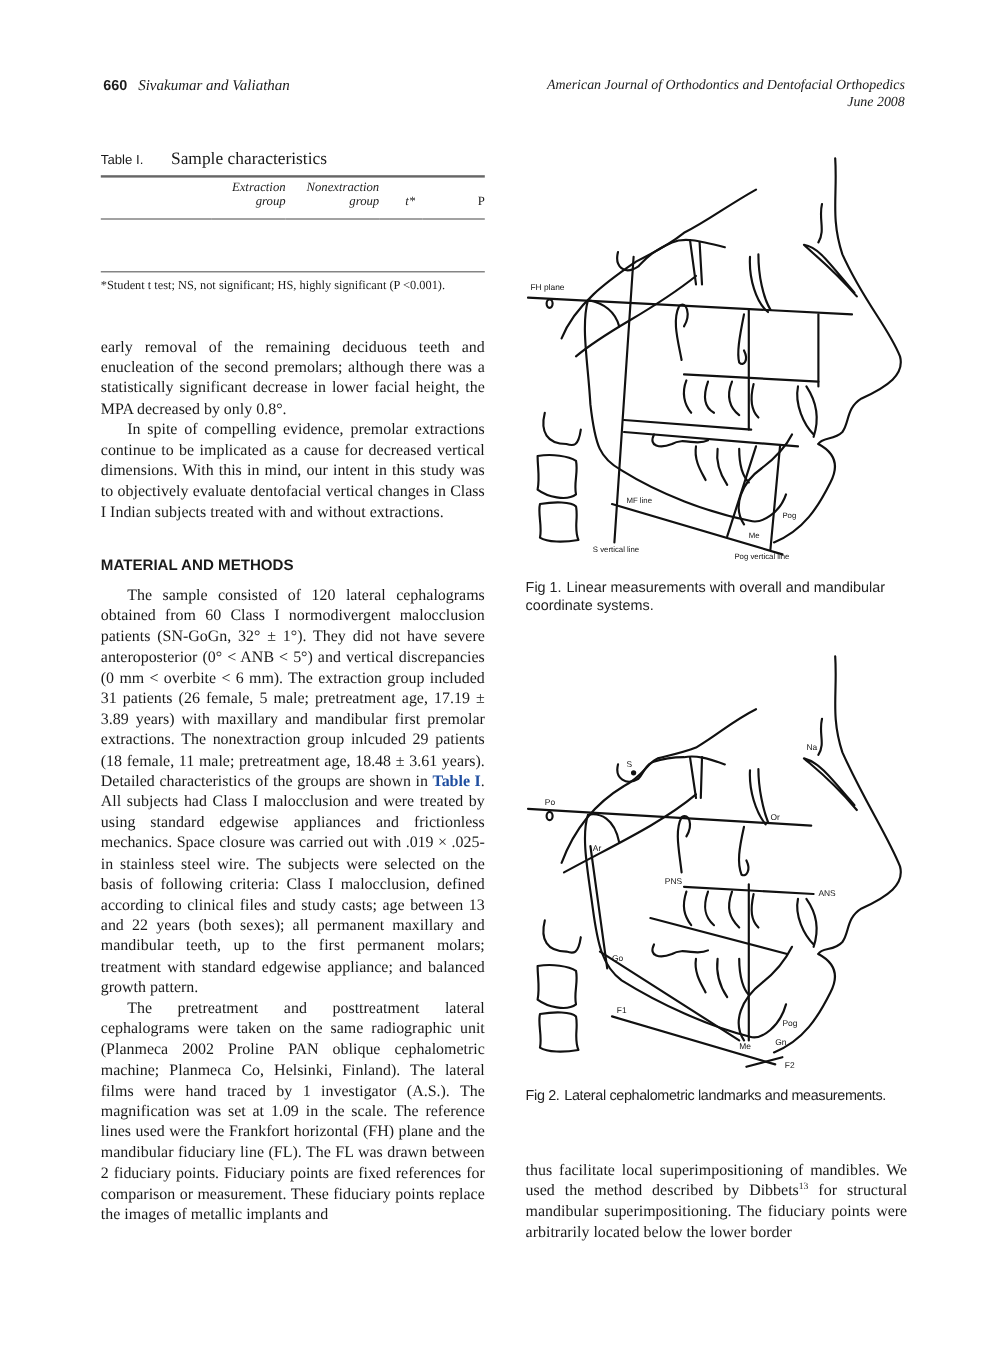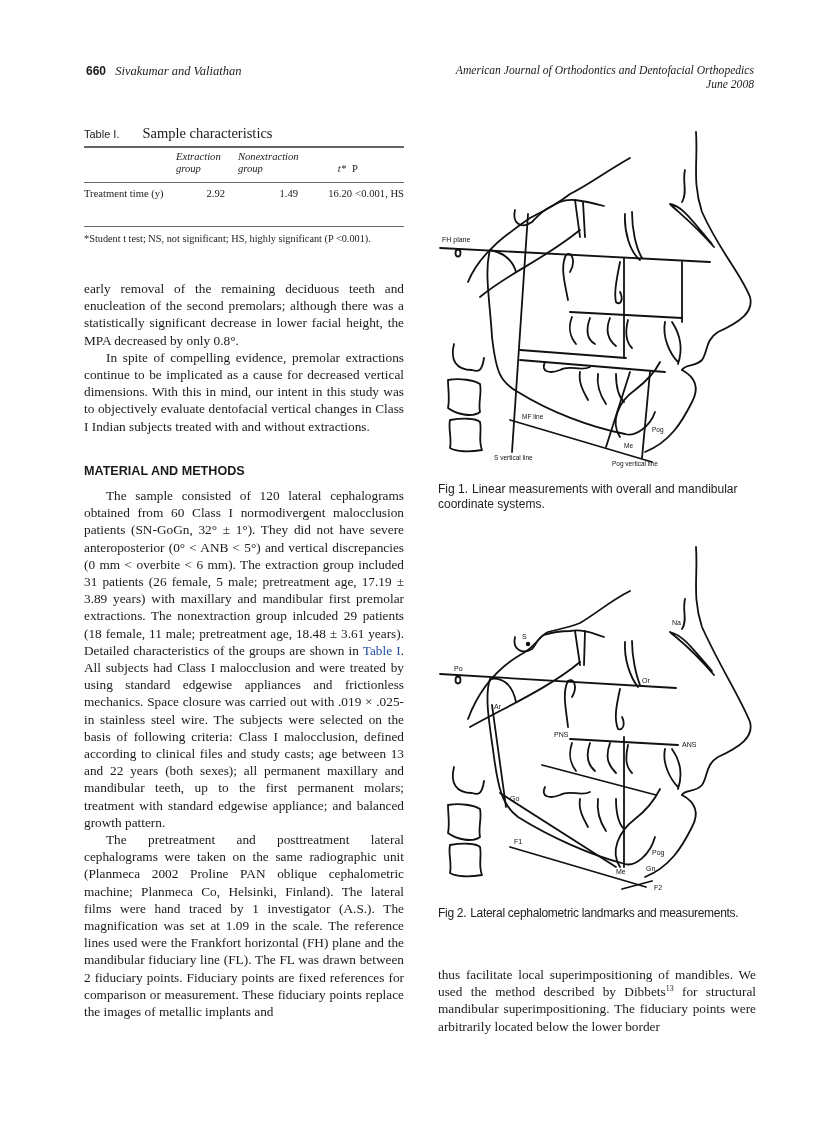--- a/index.html
+++ b/index.html
@@ -8,31 +8,31 @@
   .abs{position:absolute;}
   .hdr-left{left:86px;top:64px;font-size:12.5px;}
   .hdr-left .pg{font-family:"Liberation Sans",sans-serif;font-weight:bold;font-size:12px;margin-right:6px;}
   .hdr-left .auth{font-style:italic;}
   .hdr-right{right:84px;top:64px;font-size:11.6px;font-style:italic;text-align:right;line-height:14px;}
 
   .tbl-title{left:84px;top:125px;font-size:14.5px;}
   .tbl-title .tl{font-family:"Liberation Sans",sans-serif;font-size:11px;margin-right:23px;}
   .rule{position:absolute;left:84px;width:320px;background:#666;}
   table.data{position:absolute;left:84px;top:151px;width:320px;border-collapse:collapse;font-size:10.6px;}
-  table.data th{font-weight:normal;font-style:italic;line-height:12px;padding:0;text-align:left;}
+  table.data th{font-weight:normal;font-style:italic;line-height:12px;padding:0;text-align:right;}
   table.data th.p{font-style:normal;}
   table.data td{padding:0;line-height:13px;}
   table.data td.n{text-align:right;}
   .footnote{left:84px;top:233px;font-size:10.3px;}
 
   .col{position:absolute;left:84px;width:320px;font-size:13.3px;line-height:17.2px;text-align:justify;}
   .col p{margin:0;}
   .col p.ind{text-indent:22px;}
   .sec{position:absolute;left:84px;top:464px;font-family:"Liberation Sans",sans-serif;font-weight:bold;font-size:12.6px;}
-  .link{color:#1f4ea0;}
+  .link{color:#1f4ea0;font-weight:bold;}
 
   .fig{position:absolute;left:420px;width:360px;}
   .cap{position:absolute;left:438px;width:330px;font-family:"Liberation Sans",sans-serif;font-size:12px;line-height:15px;color:#222;}
   .cap b{font-weight:normal;margin-right:4px;}
   .rcol{position:absolute;left:438px;top:966px;width:318px;font-size:13.3px;line-height:17.2px;text-align:justify;}
   sup{font-size:8px;line-height:0;}
   svg text{font-family:"Liberation Sans",sans-serif;}
 </style>
 </head>
 <body>
@@ -67,27 +67,20 @@
       <th class="p"><br><span>P</span></th>
     </tr>
     <tr>
         <td colspan="5" style="height:7px;border-bottom:1.6px solid #666;"></td>
       </tr>
     <tr>
         <td colspan="5" style="height:4px;"></td>
       </tr>
   </thead>
   <tbody>
-    <tr>
-      <td>Treatment time (y)</td>
-      <td class="n" style="padding-right:13px;">2.92</td>
-      <td class="n" style="padding-right:18px;">1.49</td>
-      <td class="n">16.20</td>
-      <td class="n">&lt;0.001, HS</td>
-    </tr>
   </tbody>
 </table>
 <div class="rule" style="top:226px;height:1px;"></div>
 <div class="abs footnote">*Student t test; NS, not significant; HS, highly significant (P &lt;0.001).</div>
 
 <div class="col" style="top:280px;">
   <p>early removal of the remaining deciduous teeth and enucleation of the second premolars; although there was a statistically significant decrease in lower facial height, the MPA decreased by only 0.8°.</p>
   <p class="ind">In spite of compelling evidence, premolar extractions continue to be implicated as a cause for decreased vertical dimensions. With this in mind, our intent in this study was to objectively evaluate dentofacial vertical changes in Class I Indian subjects treated with and without extractions.</p>
 </div>
 <div class="sec">MATERIAL AND METHODS</div>

